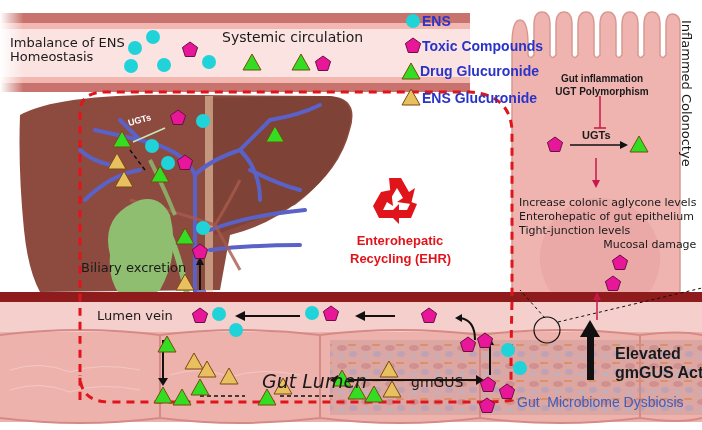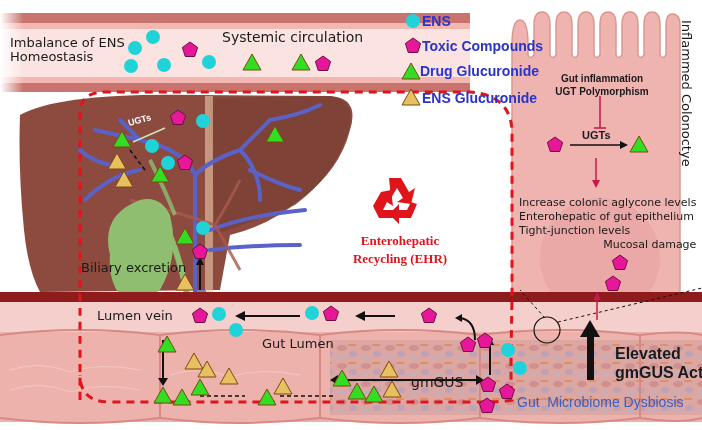--- a/index.html
+++ b/index.html
@@ -220,39 +220,39 @@
 <div>
   <div class="lbl legend-lbl" style="left:422px;top:14px;">ENS</div>
   <div class="lbl legend-lbl" style="left:422px;top:39px;">Toxic Compounds</div>
   <div class="lbl legend-lbl" style="left:420px;top:64px;text-align:center;">Drug Glucuronide</div>
   <div class="lbl legend-lbl" style="left:422px;top:91px;">ENS Glucuronide</div>
 </div>
 
 <div class="lbl" style="left:128px;top:116px;font-size:9px;color:#fff;font-weight:bold;transform:rotate(-15deg);">UGTs</div>
 <div class="lbl dark" style="left:81px;top:261px;font-size:13px;">Biliary excretion</div>
 
-<div class="lbl ehr" style="left:350px;top:234px;width:100px;font-family:Liberation Serif, serif;">
+<div class="lbl ehr" style="left:350px;top:234px;width:100px;">
   <div>Enterohepatic</div>
   <div style="margin-top:4px;">Recycling (EHR)</div>
 </div>
 
 <div class="lbl bold-small" style="left:550px;top:74px;width:104px;">
   <div>Gut inflammation</div>
   <div style="margin-top:2px;">UGT Polymorphism</div>
 </div>
 <div class="lbl bold-small" style="left:582px;top:130px;font-size:11px;">UGTs</div>
 <div class="lbl dark" style="left:693px;top:20px;font-size:13px;transform-origin:left top;transform:rotate(90deg);">Inflammed Colonoctye</div>
 <div style="position:absolute;left:519px;top:196px;">
   <div class="coloncell">Increase colonic aglycone levels</div>
   <div class="coloncell" style="margin-top:1px;">Enterohepatic of gut epithelium</div>
   <div class="coloncell" style="margin-top:1px;">Tight-junction levels</div>
   <div class="coloncell" style="margin-top:1px;text-align:right;">Mucosal damage</div>
 </div>
 
 <div class="lbl dark" style="left:97px;top:309px;font-size:13px;">Lumen vein</div>
-<div class="lbl dark" style="left:262px;top:337px;font-size:13px;">Gut Lumen</div>
+<div class="lbl dark" style="left:262px;top:372px;font-size:19px;font-style:italic;">Gut Lumen</div>
 <div class="lbl dark" style="left:411px;top:375px;font-size:14px;">gmGUS</div>
 <div class="lbl" style="left:615px;top:346px;font-size:16px;font-weight:bold;color:#1a1a1a;">
   <div>Elevated</div>
   <div style="margin-top:2px;">gmGUS Activity</div>
 </div>
 <div class="lbl" style="left:517px;top:395px;font-size:14px;color:#3a5fc0;white-space:pre;">Gut  Microbiome Dysbiosis</div>
 </div>
 
 </body></html>

